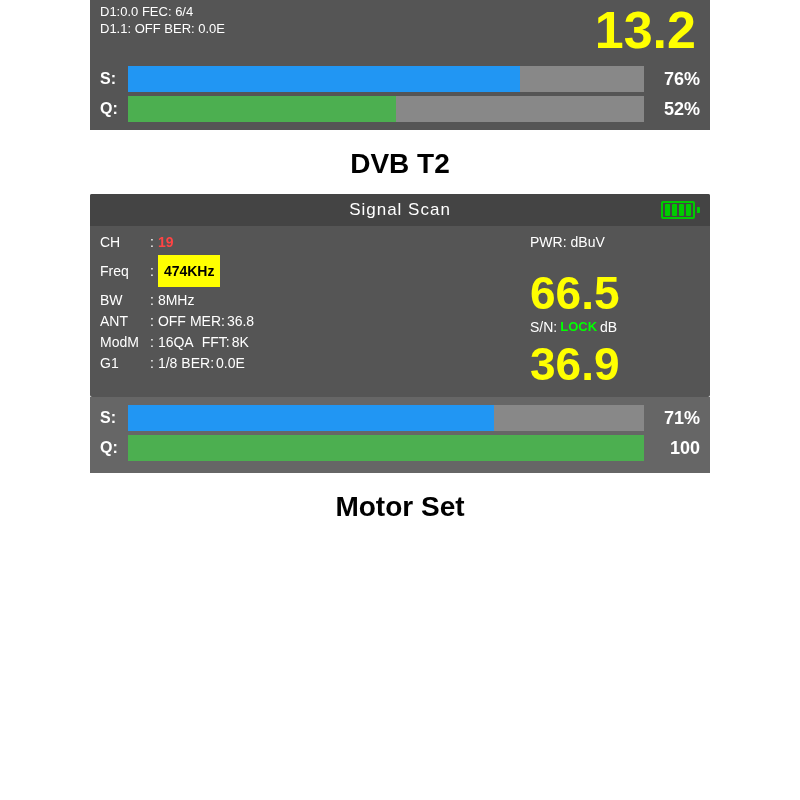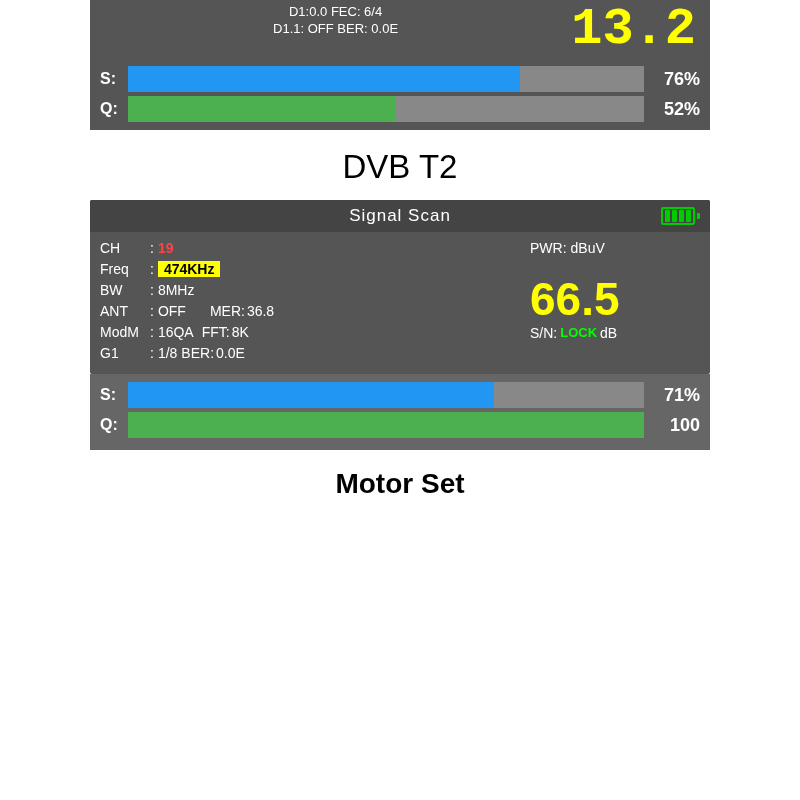--- a/index.html
+++ b/index.html
@@ -50,22 +50,22 @@
     .signal-pct {
       color: #ffffff;
       font-size: 18px;
       font-weight: bold;
       width: 48px;
       text-align: right;
     }
 
     
     .section-title {
-      font-size: 33px;
-      font-weight: normal;
+      font-size: 28px;
+      font-weight: bold;
       color: #000000;
       text-align: center;
       margin: 18px 0 14px 0;
     }
 
     
     .signal-panel {
       width: 620px;
       background: #555555;
       border-radius: 2px;
@@ -153,21 +153,21 @@
       color: #ffffff;
     }
     .info-val-red {
       color: #ff4444;
       font-weight: bold;
     }
     .info-val-yellow-bg {
       background: #ffff00;
       color: #000000;
       font-weight: bold;
-      padding: 0 6px;
+      padding: 8px 6px;
       font-size: 14px;
     }
 
     .pwr-label {
       color: #ffffff;
       font-size: 14px;
       margin-bottom: 2px;
     }
     .pwr-unit {
       color: #ffffff;
@@ -228,31 +228,29 @@
       flex-direction: column;
     }
     .top-partial-row {
       color: #ffffff;
       font-size: 13px;
       margin-bottom: 2px;
     }
     .top-partial-wrapper {
       display: flex;
       align-items: stretch;
-      text-align: center;
     }
     .top-partial-left {
       flex: 1;
     }
     .top-partial-right {
       display: flex;
       align-items: center;
       justify-content: flex-end;
       padding-right: 4px;
-      font-family: Liberation Mono, monospace;
     }
     .top-big-num {
       color: #ffff00;
       font-size: 52px;
       font-weight: bold;
       line-height: 1;
     }
   </style>
 </head>
 <body>
@@ -322,21 +320,21 @@
       <div class="info-row">
         <span class="info-key">BW</span>
         <span class="info-colon"> : </span>
         <span class="info-val">8MHz</span>
       </div>
 
       <div class="info-row">
         <span class="info-key">ANT</span>
         <span class="info-colon"> : </span>
         <span class="info-val">OFF</span>
-        <span class="info-val" style="margin-left:24px;color:#fff">MER:</span>
+        <span class="info-val" style="margin-left:4px;color:#fff">MER:</span>
         <span class="info-val" style="color:#fff;margin-left:2px">36.8</span>
       </div>
 
       <div class="info-row">
         <span class="info-key">ModM</span>
         <span class="info-colon"> : </span>
         <span class="info-val">16QA</span>
         <span class="info-val" style="margin-left:8px;color:#fff">FFT:</span>
         <span class="info-val" style="margin-left:2px;color:#fff">8K</span>
       </div>
@@ -354,20 +352,21 @@
       <div class="pwr-row">
         <span class="pwr-label">PWR:</span>
         <span class="pwr-unit" style="margin-left:4px">dBuV</span>
       </div>
       <div class="big-value">66.5</div>
       <div class="sn-row">
         <span class="sn-label">S/N:</span>
         <span class="lock-badge">LOCK</span>
         <span class="sn-unit">dB</span>
       </div>
+      <div class="big-value">36.9</div>
     </div>
   </div>
 </div>
 
 <div class="bottom-bars">
   <div class="signal-row">
     <span class="signal-label">S:</span>
     <div class="bar-track">
       <div class="bar-fill-blue" style="width:71%"></div>
     </div>

